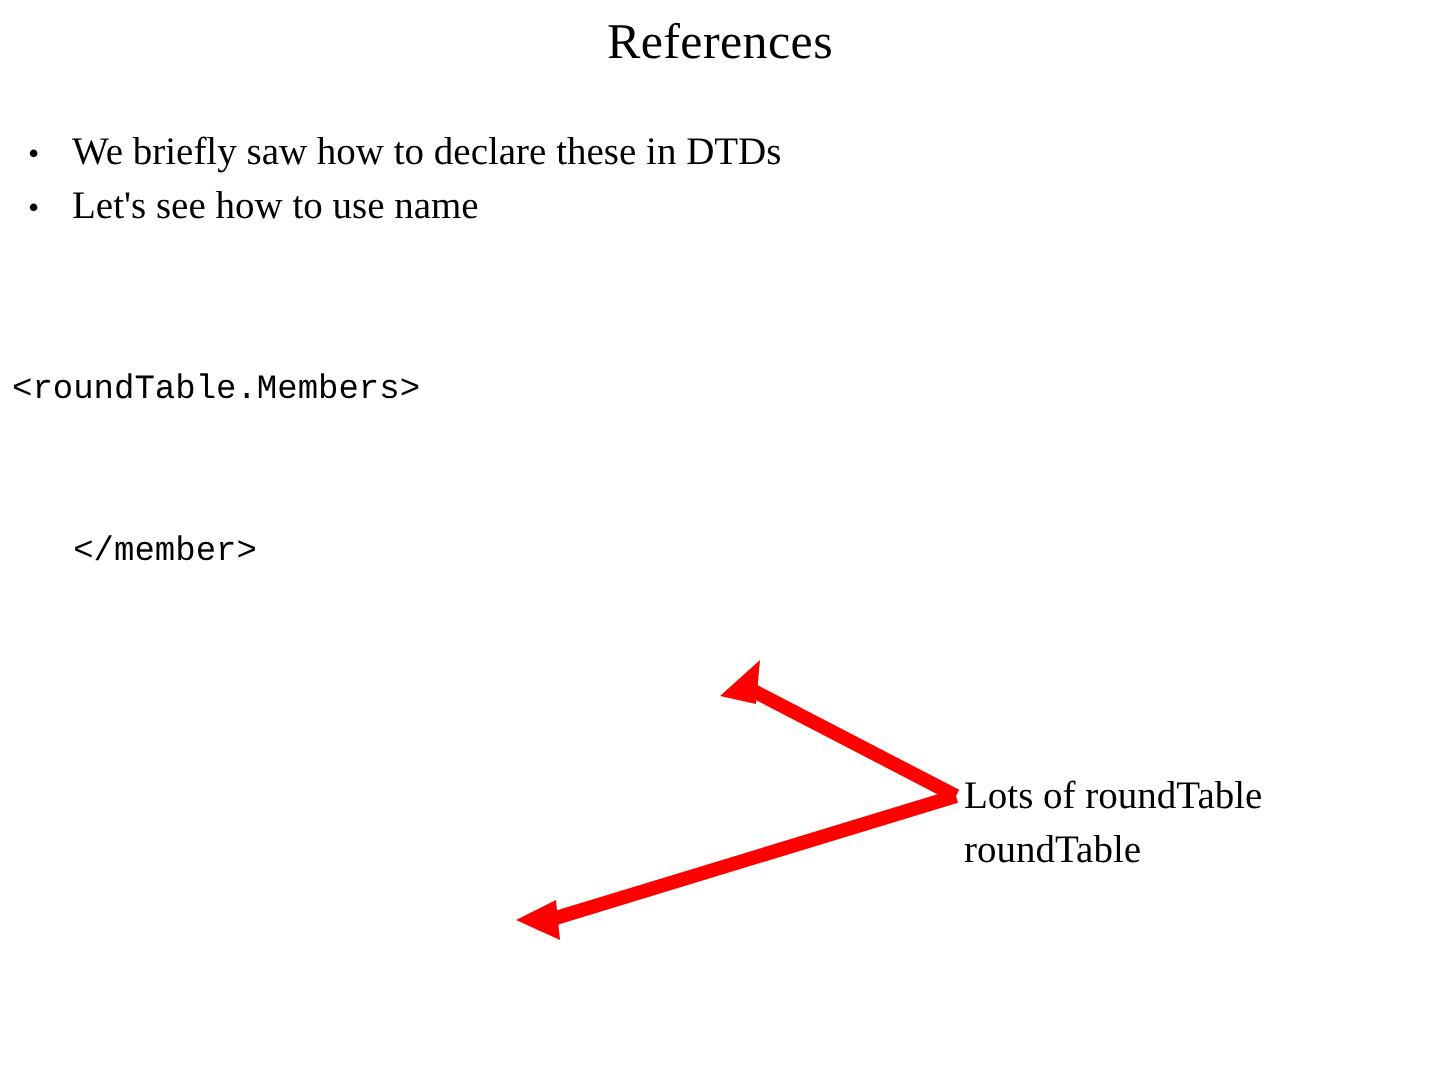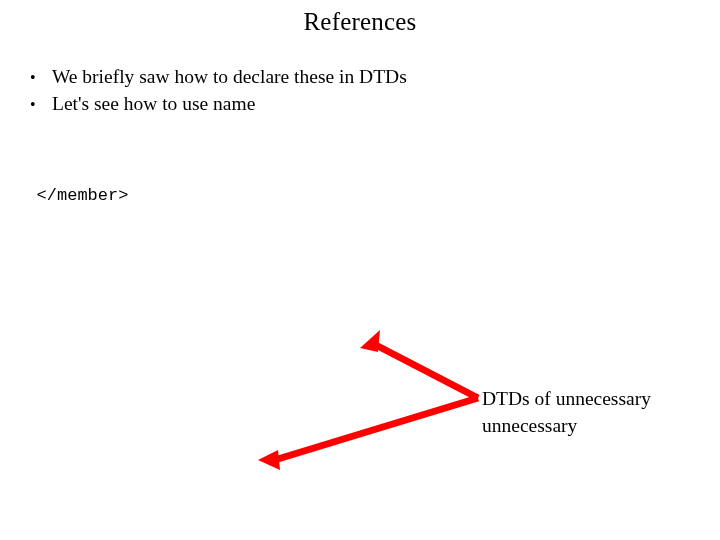--- a/index.html
+++ b/index.html
@@ -30,21 +30,20 @@
     font-family: "Liberation Serif", serif;
     font-size: 25px;
     color: #000000;
     letter-spacing: 0.2px;
   }
   .bullet-list {
     position: absolute;
     left: 14px;
     top: 64px;
     width: 690px;
-    margin-left: 16px;
   }
   .bullet-item {
     font-family: "Liberation Serif", serif;
     font-size: 19.5px;
     color: #000000;
     line-height: 26px;
     white-space: nowrap;
   }
   .bullet-mark {
     display: inline-block;
@@ -92,37 +91,38 @@
 <div id="slide">
 
   <div id="slide-title">References</div>
 
   <div class="bullet-list">
     <div class="bullet-item"><span class="bullet-mark">•</span><span>We briefly saw how to declare these in DTDs</span></div>
     <div class="bullet-item"><span class="bullet-mark">•</span><span>Let's see how to use name</span></div>
   </div>
 
   <div id="code-block">
+    <div class="code-line">&lt;roundTable.Members&gt;</div>
     <div class="code-line">   &lt;/member&gt;</div>
     
     
     
     
     
     
     
     
     
   </div>
 
   <svg id="arrow-layer" viewBox="0 0 720 540" xmlns="http://www.w3.org/2000/svg">
     <polyline id="arrow-upper" points="370,342 478,398" fill="none" stroke="#FF0000" stroke-width="7"></polyline>
     <polyline id="arrow-lower" points="478,398 268,462" fill="none" stroke="#FF0000" stroke-width="7"></polyline>
     <polygon id="arrow-head-upper" points="380,330 360,348 378,352" fill="#FF0000"></polygon>
     <polygon id="arrow-head-lower" points="258,460 278,450 280,470" fill="#FF0000"></polygon>
   </svg>
 
   <div id="annotation">
-    <div>DTDs of unnecessary</div>
-    <div>unnecessary</div>
+    <div>Lots of roundTable</div>
+    <div>roundTable</div>
   </div>
 
 </div>
 
 </body></html>

